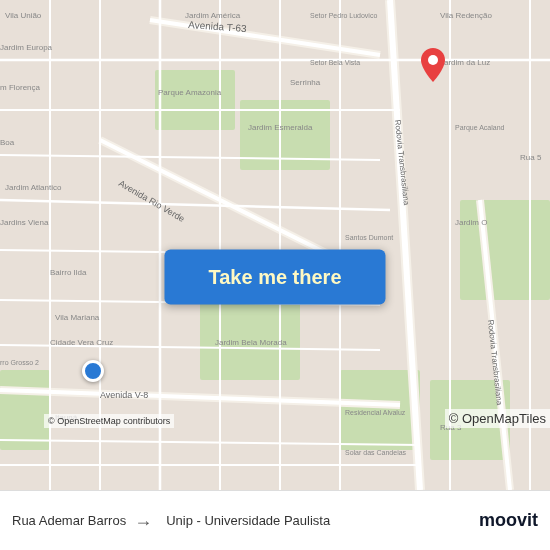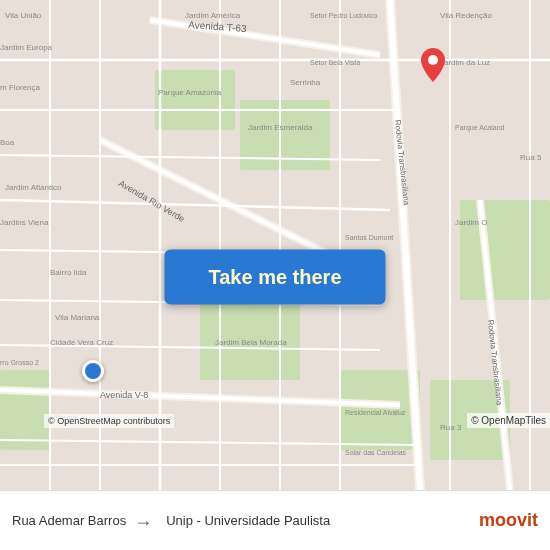--- a/index.html
+++ b/index.html
@@ -93,39 +93,39 @@
       margin-left: 6px;
     }
     #moovit-logo {
       display: flex;
       align-items: center;
       gap: 4px;
     }
     #moovit-text {
       font-size: 18px;
       font-weight: bold;
-      color: #c2410c;
+      color: #0f172a;
     }
     
     #attribution {
       position: absolute;
       bottom: 62px;
       left: 0;
       font-size: 9px;
       color: #333;
       background: rgba(255,255,255,0.7);
       padding: 2px 4px;
       z-index: 10;
       margin-left: 44px;
     }
     #osm-tiles {
       position: absolute;
       bottom: 62px;
       right: 0;
-      font-size: 10px;
+      font-size: 13px;
       color: #333;
       background: rgba(255,255,255,0.7);
       padding: 2px 4px;
       z-index: 10;
     }
     .route-section {
       display: flex;
       align-items: center;
       flex: 1;
     }

